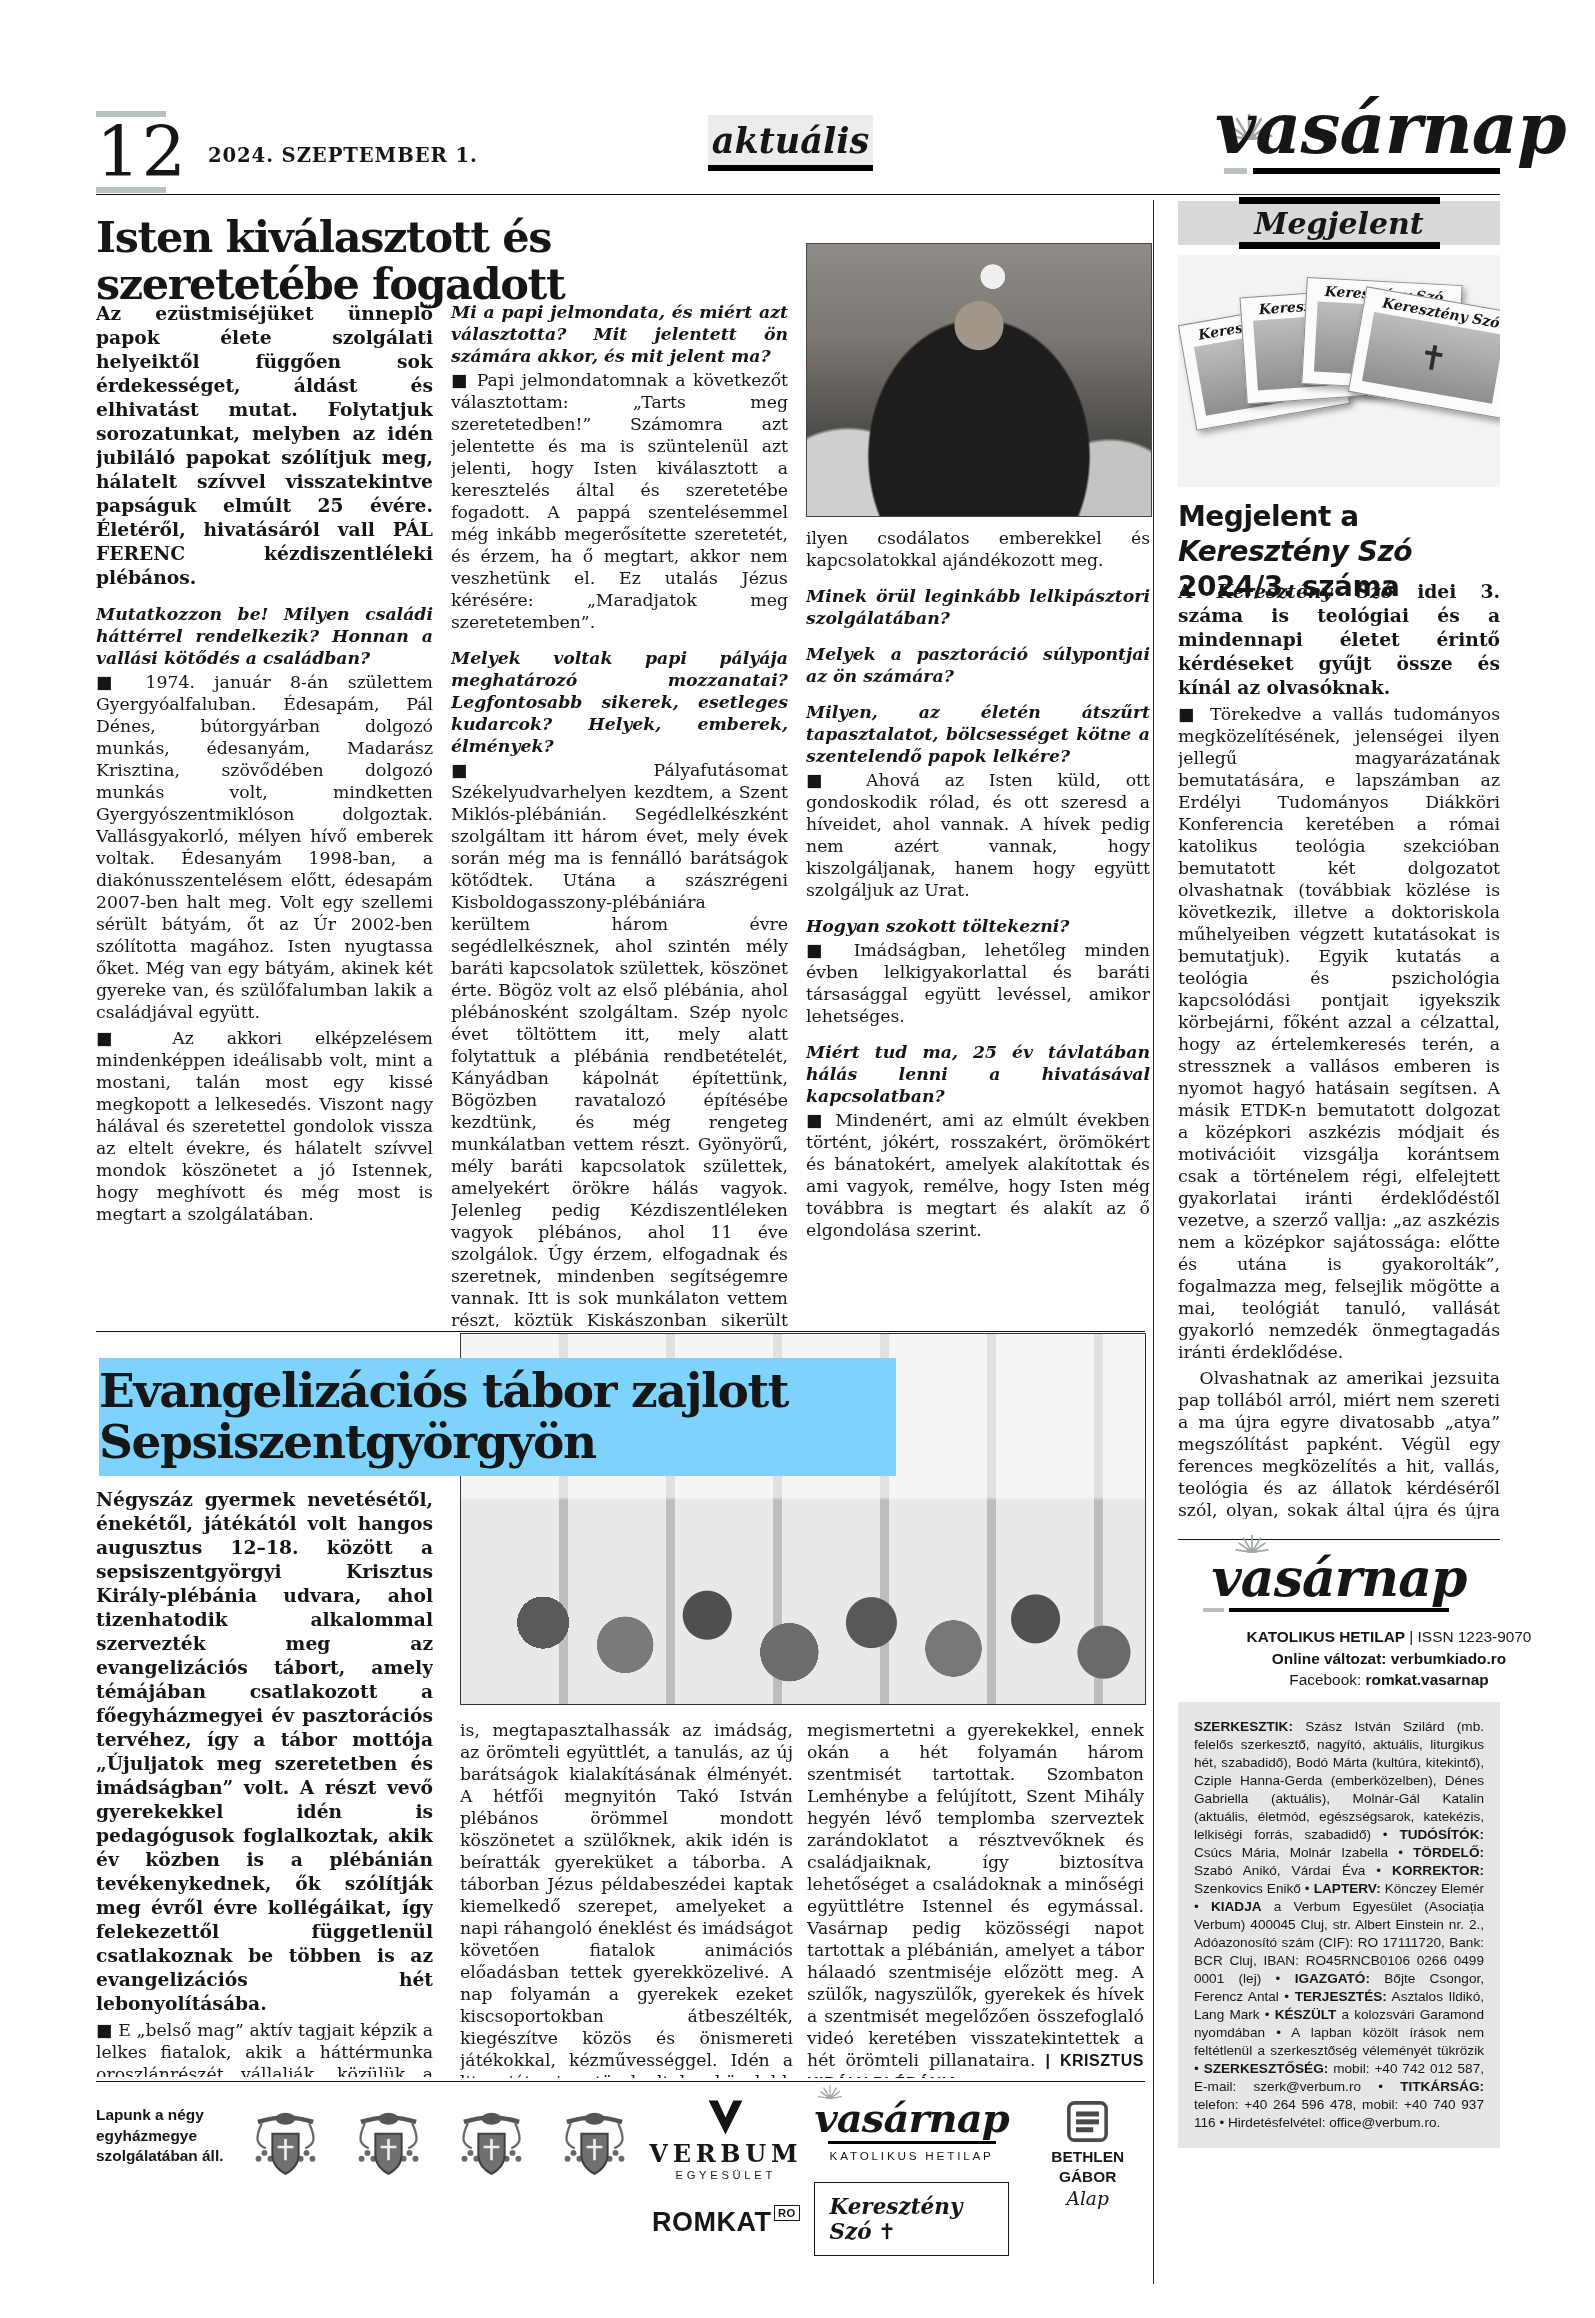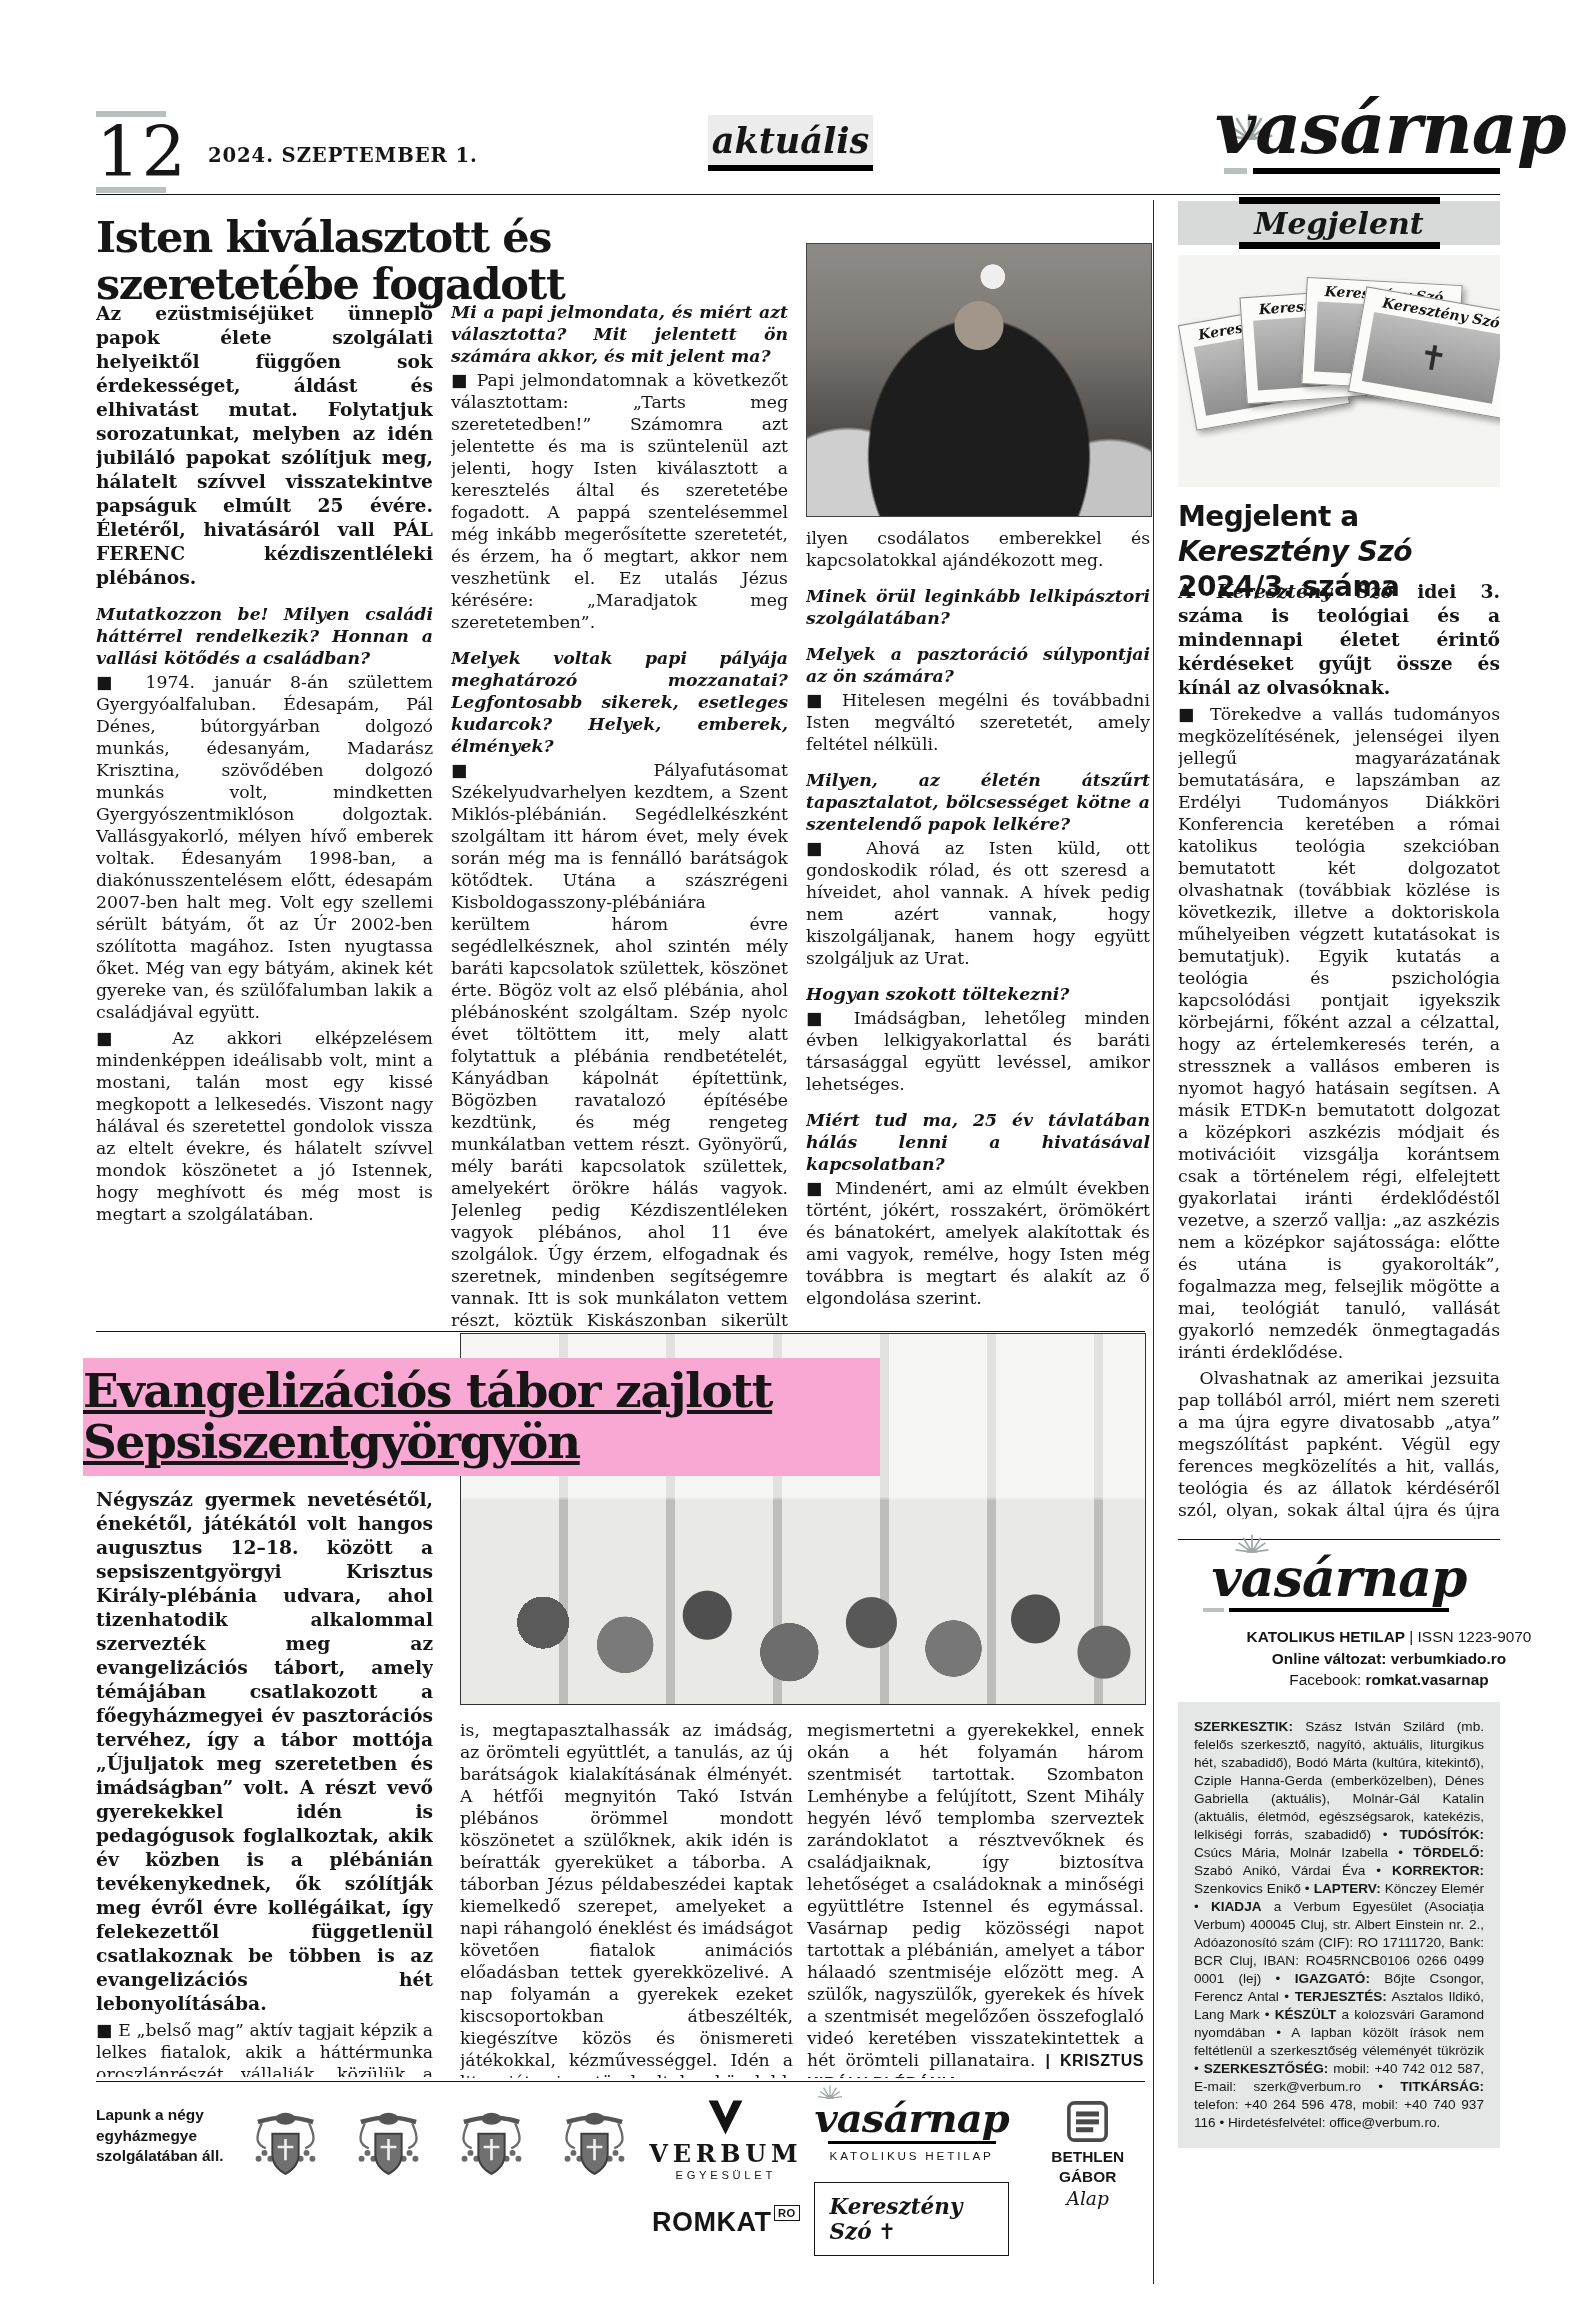--- a/index.html
+++ b/index.html
@@ -73,21 +73,21 @@
       radial-gradient(circle at 12% 78%, #5a5a5a 0 26px, rgba(0,0,0,0) 26px),
       radial-gradient(circle at 24% 84%, #7a7a7a 0 28px, rgba(0,0,0,0) 28.5px),
       radial-gradient(circle at 36% 76%, #4f4f4f 0 24px, rgba(0,0,0,0) 25px),
       radial-gradient(circle at 48% 86%, #6d6d6d 0 29px, rgba(0,0,0,0) 29.4px),
       radial-gradient(circle at 60% 78%, #585858 0 25px, rgba(0,0,0,0) 26px),
       radial-gradient(circle at 72% 85%, #777 0 28px, rgba(0,0,0,0) 28.5px),
       radial-gradient(circle at 84% 77%, #515151 0 24px, rgba(0,0,0,0) 25px),
       radial-gradient(circle at 94% 86%, #6a6a6a 0 26px, rgba(0,0,0,0) 27px),
       repeating-linear-gradient(90deg,#e9e9e8 0 98px,#bdbdbc 98px 107px),
       linear-gradient(180deg,#dededd 0 45%,#9c9c9b 100%);}
-  #a2-titlebox{left:83px;top:1358px;width:797px;background:#f9a8d4;padding:6.5px 0 9.3px 0;text-decoration:underline;}
+  #a2-titlebox{left:99px;top:1358px;width:797px;background:#7dd3fc;padding:6.5px 0 9.3px 0;}
   #a2-titlebox h2{margin:0;font-size:47px;line-height:51px;font-weight:700;letter-spacing:-1.4px;}
   #a2-col1{left:96px;top:1487px;width:337px;height:590px;overflow:hidden;}
   #a2-col2{left:460px;top:1719px;width:333px;height:359px;overflow:hidden;}
   #a2-col3{left:807px;top:1719px;width:337px;height:359px;overflow:hidden;}
   
   #footer-rule{left:96px;top:2081px;width:1049px;height:1.4px;background:#111;}
   #footer{left:96px;top:2093px;width:1049px;height:211px;display:flex;align-items:flex-start;}
   #svc-note{width:140px;margin-top:12px;font-size:15.4px;line-height:20.6px;font-weight:700;
             font-family:"Liberation Sans",sans-serif;}
   #crests{display:flex;gap:24px;margin:7.5px 0 0 18.7px;}
@@ -173,21 +173,20 @@
     <p class="q" style="margin-top:0">Mi a papi jelmondata, és miért azt választotta? Mit jelentett ön számára akkor, és mit jelent ma?</p>
     <p class="a">■ Papi jelmondatomnak a következőt választottam: „Tarts meg szeretetedben!” Számomra azt jelentette és ma is szüntelenül azt jelenti, hogy Isten kiválasztott a keresztelés által és szeretetébe fogadott. A pappá szentelésemmel még inkább megerősítette szeretetét, és érzem, ha ő megtart, akkor nem veszhetünk el. Ez utalás Jézus kérésére: „Maradjatok meg szeretetemben”.</p>
     <p class="q">Melyek voltak papi pályája meghatározó mozzanatai? Legfontosabb sikerek, esetleges kudarcok? Helyek, emberek, élmények?</p>
     <p class="a">■ Pályafutásomat Székelyudvarhelyen kezdtem, a Szent Miklós-plébánián. Segédlelkészként szolgáltam itt három évet, mely évek során még ma is fennálló barátságok kötődtek. Utána a szászrégeni Kisboldogasszony-plébániára kerültem három évre segédlelkésznek, ahol szintén mély baráti kapcsolatok születtek, köszönet érte. Bögöz volt az első plébánia, ahol plébánosként szolgáltam. Szép nyolc évet töltöttem itt, mely alatt folytattuk a plébánia rendbetételét, Kányádban kápolnát építettünk, Bögözben ravatalozó építésébe kezdtünk, és még rengeteg munkálatban vettem részt. Gyönyörű, mély baráti kapcsolatok születtek, amelyekért örökre hálás vagyok. Jelenleg pedig Kézdiszentléleken vagyok plébános, ahol 11 éve szolgálok. Úgy érzem, elfogadnak és szeretnek, mindenben segítségemre vannak. Itt is sok munkálaton vettem részt, köztük Kiskászonban sikerült kápolnát építeni, Kézdiszentléleken újrafedtük a templomtetőt, a plébánia belső fejlesztésébe kezdtünk, és sok-sok más tevékenységet végeztünk, fel sem lehet sorolni. Köszönöm az Úrnak, hogy</p>
   </div>
 
   <div class="abs coltext" id="a1-col3">
     <p class="a">ilyen csodálatos emberekkel és kapcsolatokkal ajándékozott meg.</p>
     <p class="q">Minek örül leginkább lelkipásztori szolgálatában?</p>
     <p class="q">Melyek a pasztoráció súlypontjai az ön számára?</p>
-    <p class="a">■ Hitelesen megélni és továbbadni Isten megváltó szeretetét, amely feltétel nélküli.</p>
     <p class="q">Milyen, az életén átszűrt tapasztalatot, bölcsességet kötne a szentelendő papok lelkére?</p>
     <p class="a">■ Ahová az Isten küld, ott gondoskodik rólad, és ott szeresd a híveidet, ahol vannak. A hívek pedig nem azért vannak, hogy kiszolgáljanak, hanem hogy együtt szolgáljuk az Urat.</p>
     <p class="q">Hogyan szokott töltekezni?</p>
     <p class="a">■ Imádságban, lehetőleg minden évben lelkigyakorlattal és baráti társasággal együtt levéssel, amikor lehetséges.</p>
     <p class="q">Miért tud ma, 25 év távlatában hálás lenni a hivatásával kapcsolatban?</p>
     <p class="a"><span>■ Mindenért, ami az elmúlt években történt, jókért, rosszakért, örömökért és bánatokért, amelyek alakítottak és ami vagyok, remélve, hogy Isten még továbbra is megtart és alakít az ő elgondolása szerint.</span> </p>
   </div>
 
   <div class="abs" id="sb-stack">
     <div class="cover" style="left:8.4px;top:56px;transform:rotate(-10deg)">

